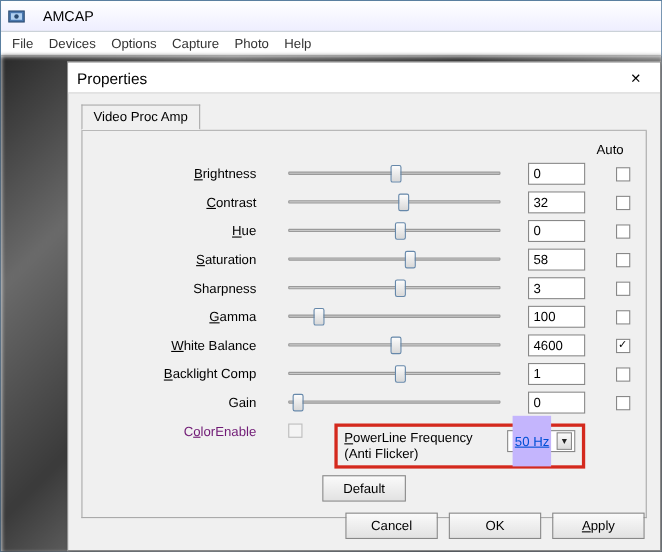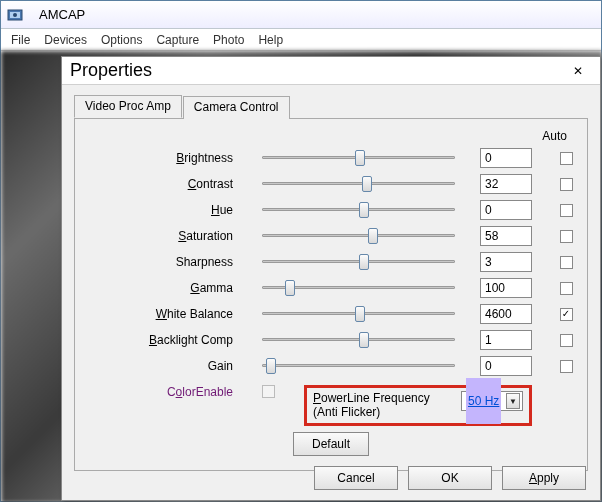--- a/index.html
+++ b/index.html
@@ -7,21 +7,21 @@
 .main-window { position: absolute; left: 0; top: 0; width: 602px; height: 502px; background: #fff; border: 1px solid #5a7fa0; }
 .main-titlebar { height: 28px; background: linear-gradient(#fff,#eef); display: flex; align-items: center; padding: 0 6px; gap: 16px; border-bottom: 1px solid #c0c8d0; }
 .main-titlebar .icon { width: 16px; height: 16px; }
 .main-title { color: #000; font-size: 13px; }
 .menubar { height: 22px; display: flex; align-items: center; gap: 14px; padding: 0 10px; background: #fff; border-bottom: 1px solid #d0d0d0; color: #333; }
 .menubar span { cursor: default; }
 .video-bg { position: absolute; left: 0; top: 50px; width: 602px; height: 452px; background: linear-gradient(135deg,#2a2a2a,#6a6a6a 20%,#3a3a3a 40%,#888 60%,#444 80%,#777); filter: blur(2px); }
 
 .dialog { position: absolute; left: 60px; top: 55px; width: 540px; height: 445px; background: #f0f0f0; border: 1px solid #888; box-shadow: 2px 2px 4px rgba(0,0,0,0.3); }
 .dlg-titlebar { height: 28px; background: #fff; display: flex; align-items: center; justify-content: space-between; padding: 0 8px; border-bottom: 1px solid #d0d0d0; }
-.dlg-title { font-size: 18px; }
+.dlg-title { font-size: 14px; }
 .close-btn { width: 28px; height: 20px; display: flex; align-items: center; justify-content: center; font-size: 14px; cursor: default; }
 
 .dlg-body { padding: 10px 12px 8px 12px; }
 .tabbar { display: flex; height: 24px; border-bottom: 1px solid #aaa; }
 .tab { padding: 3px 10px; border: 1px solid #aaa; border-bottom: none; background: #f0f0f0; margin-right: 1px; position: relative; top: 1px; cursor: default; }
 .tab.active { background: #f0f0f0; border-bottom: 1px solid #f0f0f0; top: 0; }
 .tab-content { border: 1px solid #aaa; border-top: none; padding: 10px 12px 14px 12px; background: #f0f0f0; height: 352px; }
 
 .auto-header { text-align: right; padding-right: 8px; margin-bottom: 2px; font-size: 12px; }
 
@@ -79,21 +79,20 @@
   <div class="dialog">
     <div class="dlg-titlebar">
       <span class="dlg-title">Properties</span>
       <span class="close-btn">
         <span>✕</span>
       </span>
     </div>
     <div class="dlg-body">
       <div class="tabbar">
         <div class="tab active">Video Proc Amp</div>
-        <div class="tab">Camera Control</div>
       </div>
       <div class="tab-content">
         <div class="auto-header">Auto</div>
         <div id="rows">
             <div class="row">
               <span class="label"><u>B</u>rightness</span>
               <div class="slider">
                 <div class="slider-track"></div>
                 <div class="slider-thumb" style="left:48%"></div>
               </div>

